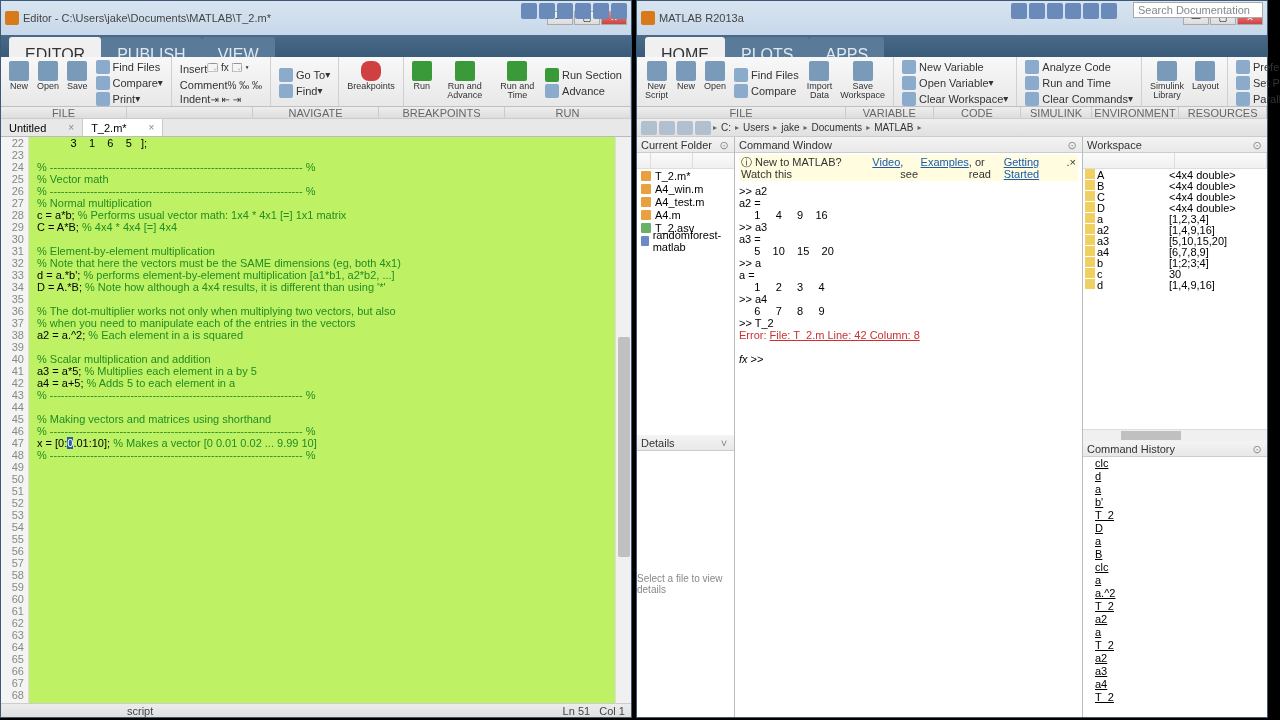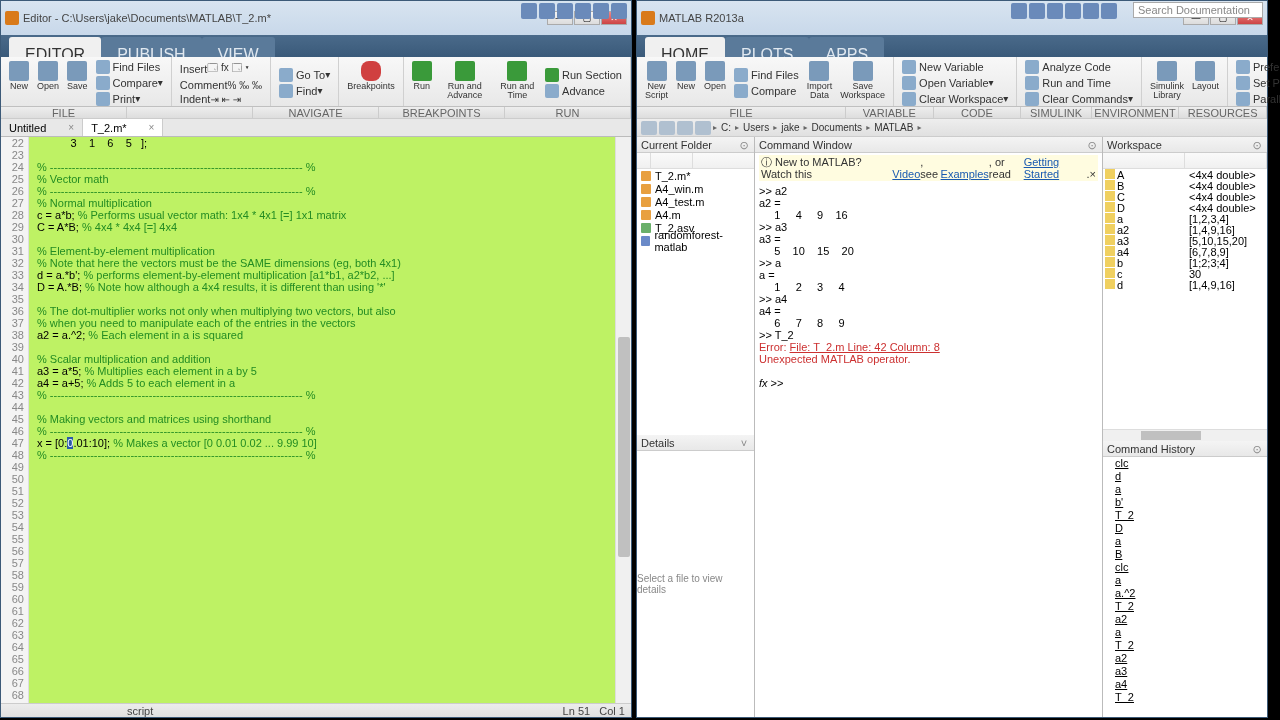--- a/index.html
+++ b/index.html
@@ -55,21 +55,21 @@
 .panehdr .sp { flex: 1; }
 .panehdr .pico { width: 12px; height: 12px; color: #888; text-align: center; }
 .colhdr { height: 16px; background: linear-gradient(#fafafa, #f0f0f0); border-bottom: 1px solid #ddd; display: flex; font-size: 10px; color: #333; }
 .colhdr span { padding: 19px 6px; border-right: 1px solid #ddd; text-align: center; }
 .filelist { background: #fff; font-size: 10px; }
 .fileitem { display: flex; align-items: center; padding: 0 4px; height: 13px; }
 .fico { width: 10px; height: 10px; margin-right: 4px; background: #e8a040; border-radius: 1px; }
 .fico.f { background: #6a8ac8; }
 .fico.csv { background: #6ab06a; }
 .cmd { background: #fff; font-family: "Courier New", monospace; font-size: 11px; line-height: 12px; padding: 2px 4px; color: #000; flex: 1; overflow: hidden; }
-.cmd .notice { background: #fffce0; color: #333; padding: 1px 2px; margin-bottom: 4px; display: flex; align-items: flex-end; }
+.cmd .notice { background: #fffce0; color: #333; padding: 1px 2px; margin-bottom: 4px; display: flex; }
 .cmd .notice a { color: #1a5ab0; text-decoration: underline; }
 .cmdline { white-space: pre; }
 .err { color: #cc3030; }
 .err u { text-decoration: underline; }
 .wstable { background: #fff; font-size: 10px; flex: 1; overflow: hidden; }
 .wsrow { display: flex; padding: 0 2px; height: 11px; }
 .wsico { width: 10px; height: 10px; background: #f0d060; margin-right: 2px; }
 .wsname { width: 72px; }
 .hist { background: #fff; font-size: 10px; font-family: "Courier New", monospace; line-height: 13px; padding-left: 12px; flex: 1; overflow: hidden; text-decoration: underline; }
 .details { background: #fff; flex: 1; display: flex; align-items: center; justify-content: center; color: #888; font-size: 10px; }
@@ -385,21 +385,21 @@
     <span class="addrsep">▸</span>
       <span class="addrseg">jake</span>
     <span class="addrsep">▸</span>
       <span class="addrseg">Documents</span>
     <span class="addrsep">▸</span>
       <span class="addrseg">MATLAB</span>
     <span class="addrsep">▸</span>
   </div>
   <div class="panels">
 
-    <div class="panel-col" style="width:118px;border-right:1px solid #bbb">
+    <div class="panel-col" style="width:98px;border-right:1px solid #bbb">
       <div class="panehdr">
           <span>Current Folder</span>
           <span class="sp"></span>
           <span class="pico">⊙</span>
         </div>
       <div class="colhdr">
           <span style="width:14px"></span>
           <span>Name</span>
         </div>
       <div class="filelist" id="filelist" style="flex:1">
@@ -457,27 +457,25 @@
           <div class="cmdline">     5    10    15    20</div>
           <div class="cmdline"></div>
           <div class="cmdline">&gt;&gt; a</div>
           <div class="cmdline"></div>
           <div class="cmdline">a =</div>
           <div class="cmdline"></div>
           <div class="cmdline">     1     2     3     4</div>
           <div class="cmdline"></div>
           <div class="cmdline">&gt;&gt; a4</div>
           <div class="cmdline"></div>
-          <div class="cmdline">a4 =</div>
           <div class="cmdline"></div>
           <div class="cmdline">     6     7     8     9</div>
           <div class="cmdline"></div>
           <div class="cmdline">&gt;&gt; T_2</div>
           <div class="cmdline err">Error: <u>File: T_2.m Line: 42 Column: 8</u></div>
-          <div class="cmdline err">Unexpected MATLAB operator.</div>
           <div class="cmdline"> </div>
           <div class="cmdline"><i>fx</i> &gt;&gt; </div>
         </div>
     </div>
 
     <div class="panel-col" style="flex:1">
       <div class="panehdr">
           <span>Workspace</span>
           <span class="sp"></span>
           <span class="pico">⊙</span>

